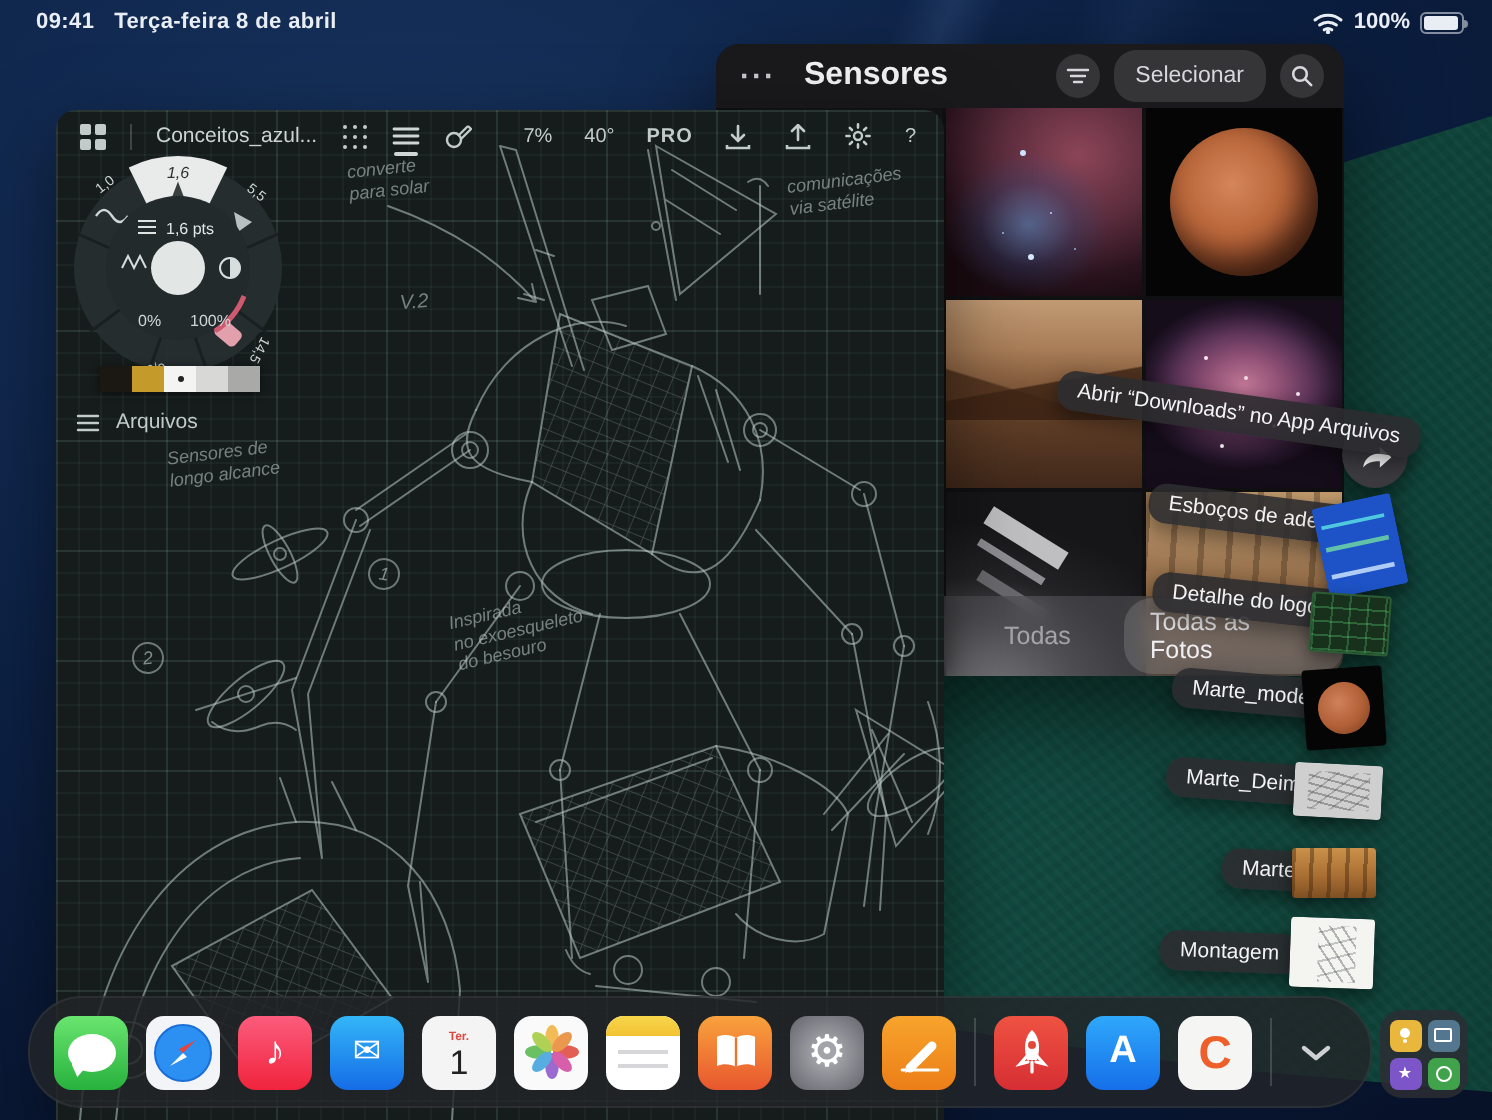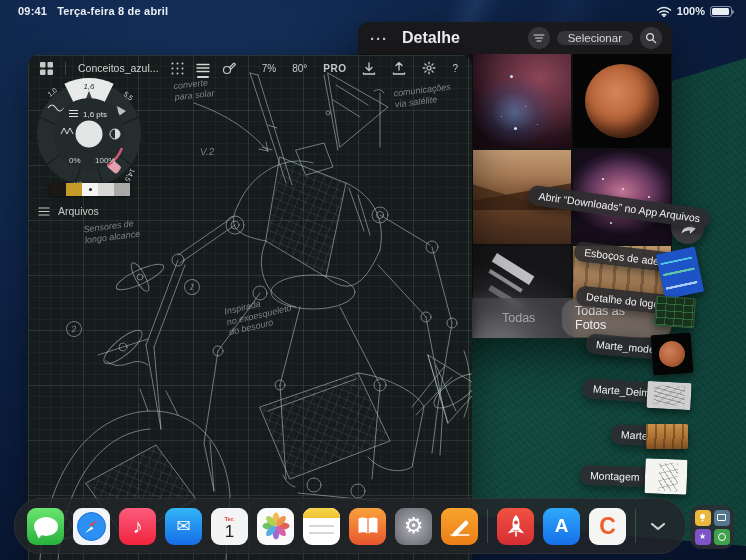--- a/index.html
+++ b/index.html
@@ -35,21 +35,21 @@
 
   
   .fototeca { position:absolute; left:358px; top:22px; width:314px; height:316px; z-index:10;
     background:#101012; border-radius:12px; overflow:hidden; box-shadow:0 18px 45px rgba(0,0,0,.55); }
   .ft-header { position:absolute; left:0; top:0; right:0; height:32px; background:#1a1a1c;
     display:flex; align-items:center; z-index:5; }
   .ft-more { color:#c9c9ce; font-size:15px; letter-spacing:1px; margin-left:12px; font-weight:bold; }
   .ft-title { color:#f2f2f4; font-weight:bold; font-size:16px; margin-left:14px; }
   .ft-actions { margin-left:auto; display:flex; align-items:center; gap:7px; margin-right:10px; }
   .ft-circle { width:22px; height:22px; border-radius:50%; background:#353538; display:flex; align-items:center; justify-content:center; }
-  .ft-select { height:14px; padding:0 11px; border-radius:11px; background:#353538; color:#d8d8dc; font-size:11.5px; display:flex; align-items:center; }
+  .ft-select { height:26px; padding:0 11px; border-radius:11px; background:#353538; color:#d8d8dc; font-size:11.5px; display:flex; align-items:center; }
   .ft-grid { position:absolute; left:0; top:32px; right:0; bottom:0; display:grid;
     grid-template-columns:98px 98px 98px; grid-auto-rows:94px; gap:2px; padding-left:15px; }
   .photo { background:#0a0a0a; position:relative; overflow:hidden; }
   .ph-hidden { background:#141416; }
   .ph-horsehead { background:
       radial-gradient(60% 55% at 42% 62%, rgba(90,150,210,.55) 0%, rgba(40,80,140,.25) 40%, transparent 70%),
       radial-gradient(90% 80% at 68% 25%, #8c4558 0%, #5b2c3c 45%, #2a131d 80%, #1a0b11 100%); }
   .ph-horsehead::after{ content:""; position:absolute; left:38%; top:22%; width:3px; height:3px; border-radius:50%; background:#cfe4ff;
       box-shadow:14px 30px 0 -1px #bcd8ff, -10px 40px 0 -1px #9cc2ee, 26px 48px 0 -1px #89b4e4, 4px 52px 0 0 #d7e8ff; }
   .ph-marsglobe { background:#050505; }
@@ -213,21 +213,21 @@
       <div class="photo ph-marsglobe"></div>
       <div class="photo ph-hidden"></div>
       <div class="photo ph-marshills"></div>
       <div class="photo ph-orion"></div>
       <div class="photo ph-hidden"></div>
       <div class="photo ph-spacecraft"></div>
       <div class="photo ph-roversite"></div>
     </div>
     <div class="ft-header">
       <span class="ft-more">···</span>
-      <span class="ft-title">Detalhe</span>
+      <span class="ft-title">Sensores</span>
       <span class="ft-actions">
         <span class="ft-circle">
           <svg class="icon-svg" width="12" height="10" viewBox="0 0 12 10">
             <path d="M1 2h10M2.5 5h7M4 8h4" stroke="#d8d8dc" stroke-width="1.2" stroke-linecap="round" fill="none"></path>
           </svg>
         </span>
         <span class="ft-select">Selecionar</span>
         <span class="ft-circle">
           <svg class="icon-svg" width="12" height="12" viewBox="0 0 12 12">
             <circle cx="5" cy="5" r="3.4" stroke="#d8d8dc" stroke-width="1.3" fill="none"></circle>
@@ -359,21 +359,21 @@
         </span>
         <span class="cn-tool">
           <svg class="icon-svg" width="14" height="13" viewBox="0 0 14 13">
             <circle cx="5" cy="8" r="3.5" stroke="#c3cbca" stroke-width="1.2" fill="none"></circle>
             <path d="M7 6L12 1M12 1l1.5 1.5L8.5 7.5" stroke="#c3cbca" stroke-width="1.2" fill="none"></path>
           </svg>
         </span>
       </div>
       <div class="cn-right">
         <span>7%</span>
-        <span>80°</span>
+        <span>40°</span>
         <span class="cn-pro">PRO</span>
         <svg class="icon-svg" width="14" height="13" viewBox="0 0 14 13">
           <path d="M7 1v7M4 5.5L7 8.5 10 5.5" stroke="#c3cbca" stroke-width="1.3" fill="none" stroke-linecap="round"></path>
           <path d="M1.5 10.5v1.5h11v-1.5" stroke="#c3cbca" stroke-width="1.3" fill="none"></path>
         </svg>
         <svg class="icon-svg" width="14" height="13" viewBox="0 0 14 13">
           <path d="M7 8V1M4 3.5L7 .5 10 3.5" stroke="#c3cbca" stroke-width="1.3" fill="none" stroke-linecap="round"></path>
           <path d="M1.5 10.5v1.5h11v-1.5" stroke="#c3cbca" stroke-width="1.3" fill="none"></path>
         </svg>
         <svg class="icon-svg" width="14" height="14" viewBox="0 0 14 14">

